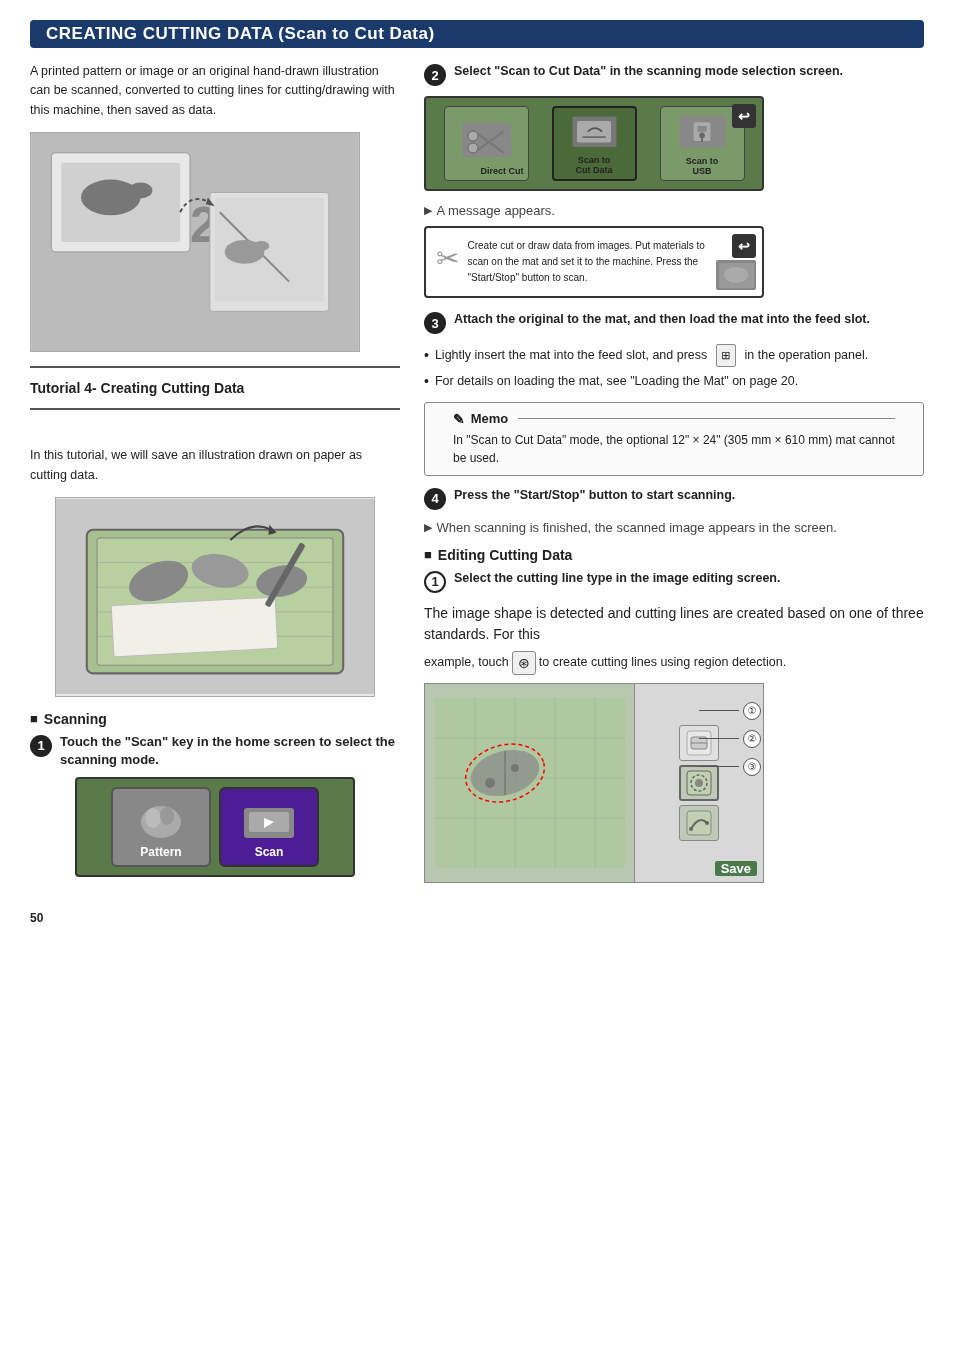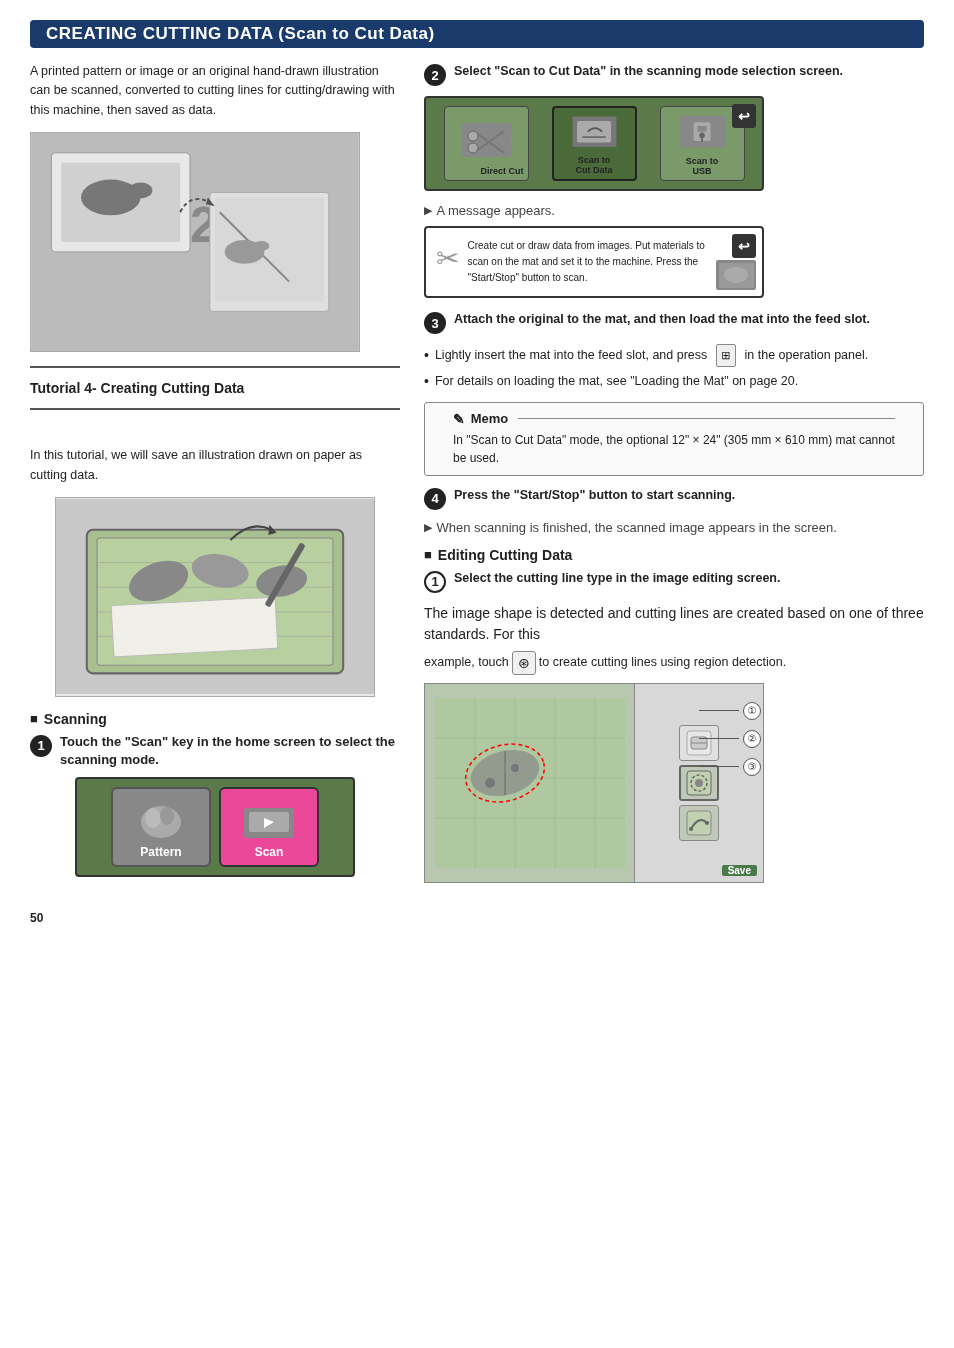--- a/index.html
+++ b/index.html
@@ -160,21 +160,21 @@
       align-items: center;
       justify-content: flex-end;
       padding-bottom: 6px;
       color: #fff;
       font-size: 12px;
       font-weight: bold;
       position: relative;
     }
 
     .screen-btn.active-btn {
-      background: #ec4899;
+      background: #4c1d95;
       border-color: #333;
     }
 
     .scan-mode-screen {
       background: #5a7a4a;
       border: 2px solid #333;
       border-radius: 4px;
       padding: 8px 6px;
       width: 340px;
       margin: 8px 0 12px 0;
@@ -365,21 +365,21 @@
       justify-content: center;
       font-size: 16px;
     }
 
     .save-btn-mock {
       position: absolute;
       bottom: 6px;
       right: 6px;
       background: #4a7a4a;
       color: #fff;
-      font-size: 10px;
+      font-size: 13px;
       padding: 0 6px;
       border-radius: 2px;
       font-weight: bold;
     }
 
     .numbered-callout {
       display: flex;
       align-items: center;
       font-size: 11px;
       color: #333;

